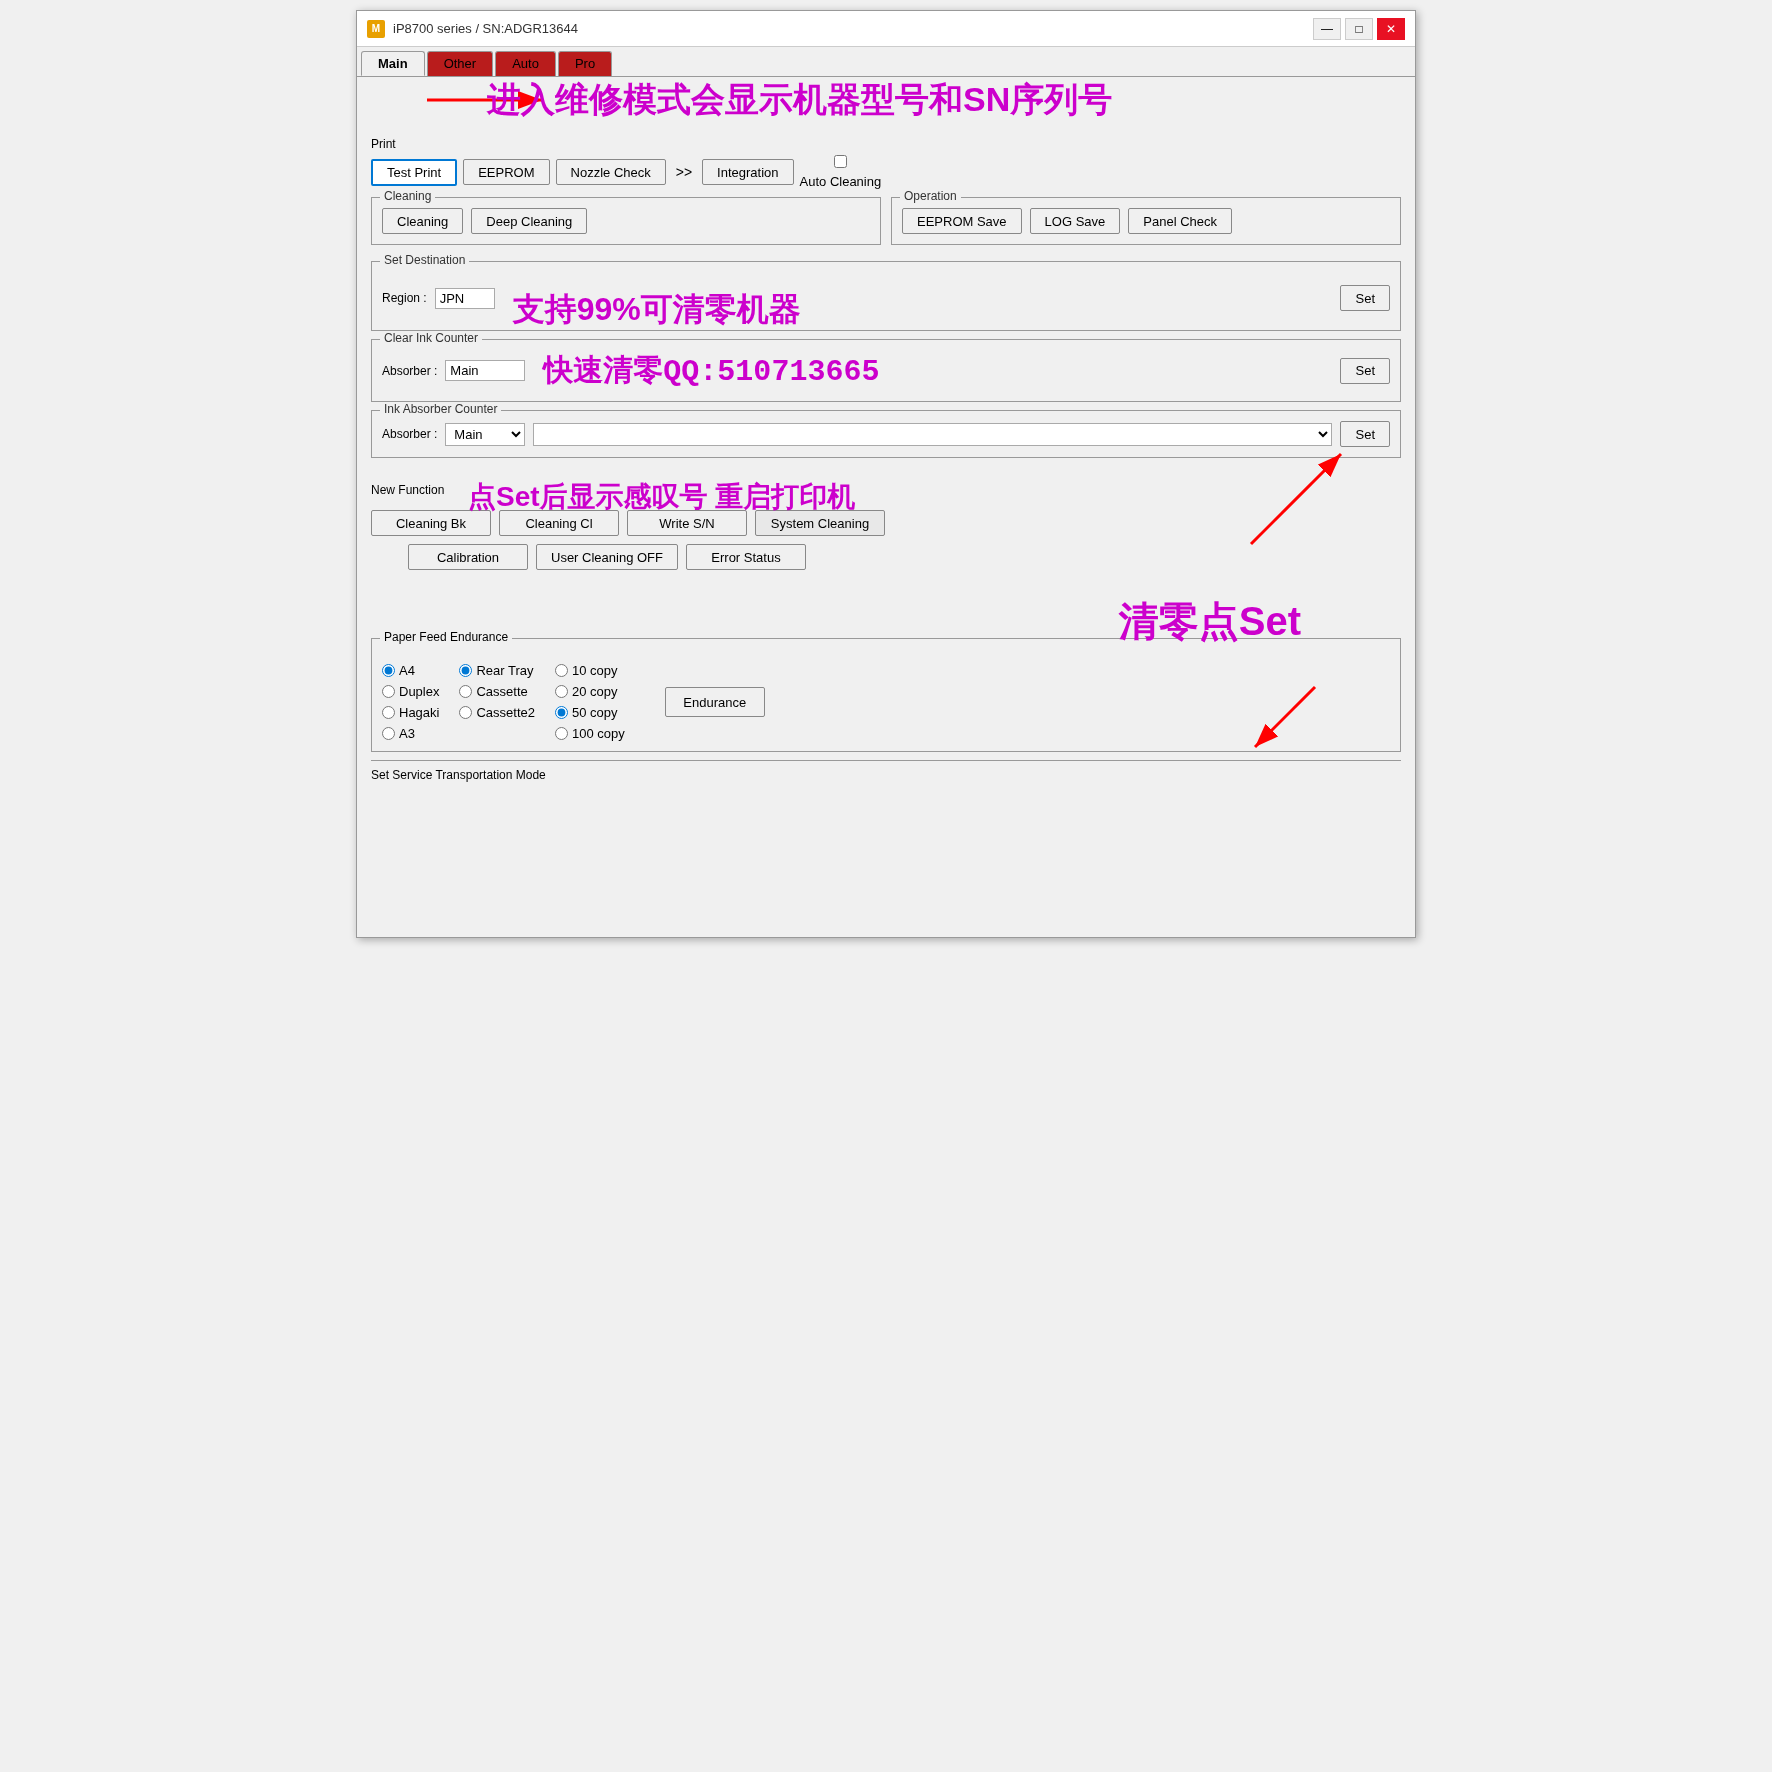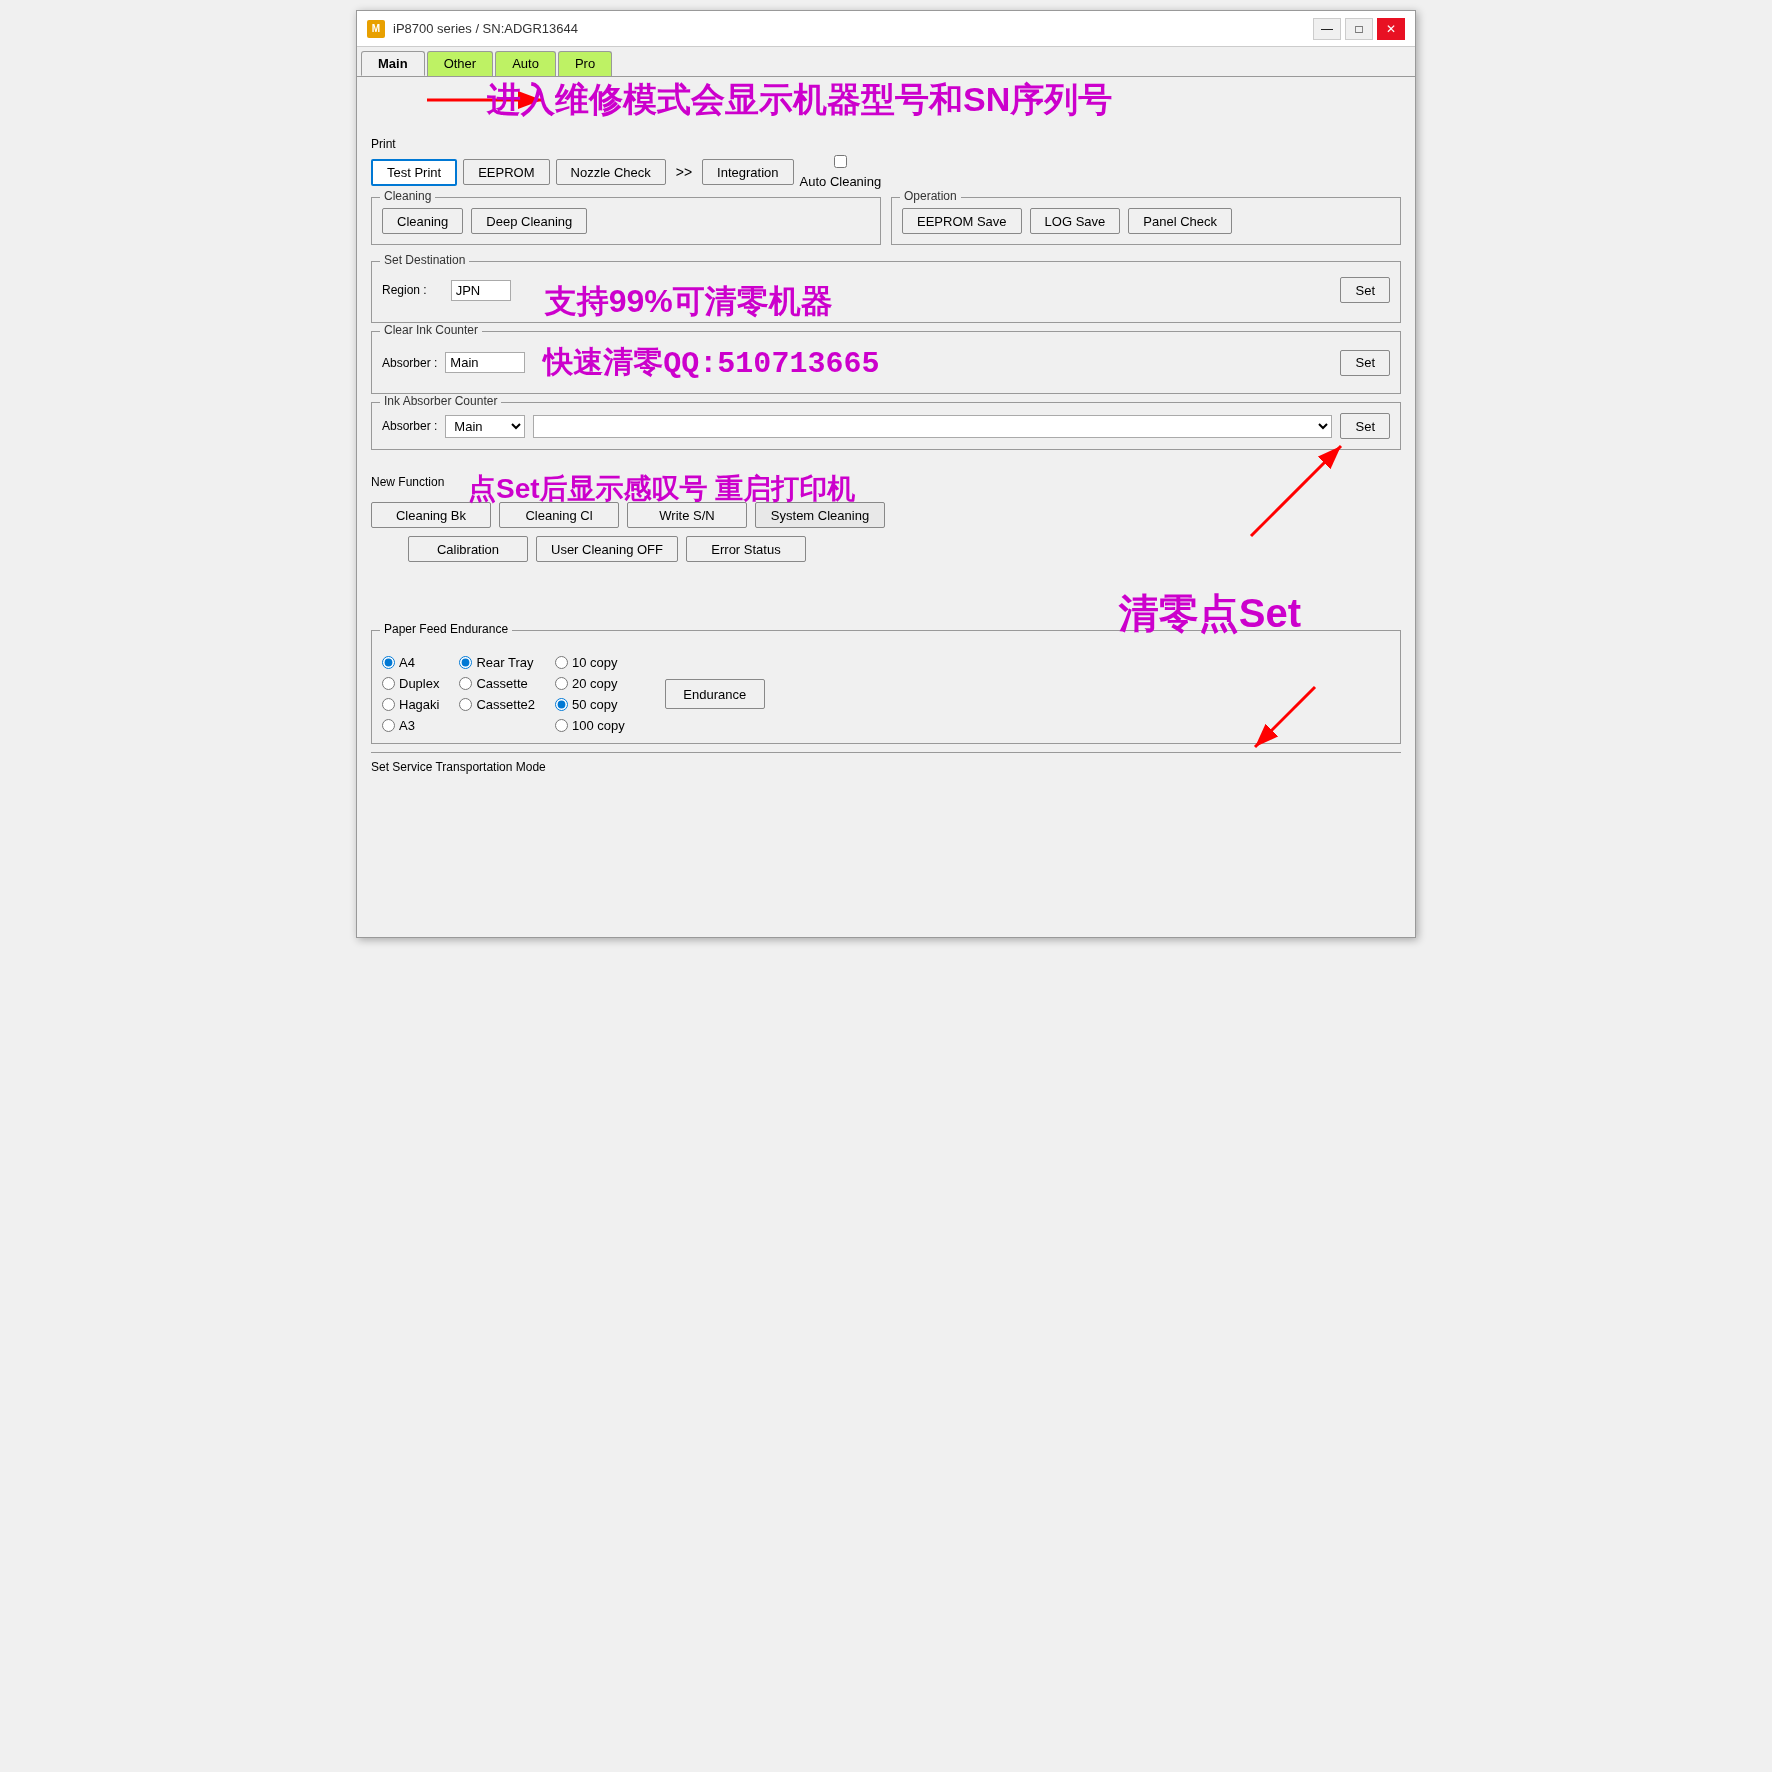--- a/index.html
+++ b/index.html
@@ -70,21 +70,21 @@
       display: flex;
       background: #f0f0f0;
       border-bottom: 1px solid #999;
       padding: 4px 4px 0 4px;
       gap: 2px;
     }
     .tab {
       padding: 4px 16px;
       border: 1px solid #999;
       border-bottom: none;
-      background: #bef264;
+      background: #b91c1c;
       cursor: pointer;
       font-size: 13px;
       border-radius: 3px 3px 0 0;
     }
     .tab.active {
       background: #f0f0f0;
       border-bottom: 1px solid #f0f0f0;
       font-weight: bold;
     }
     
@@ -175,22 +175,22 @@
       margin-bottom: 8px;
     }
     .two-col .group-box {
       flex: 1;
       margin-bottom: 8px;
     }
     
     .dest-row {
       display: flex;
       align-items: center;
-      gap: 24px;
-      margin-top: 0;
+      gap: 8px;
+      margin-top: 8px;
     }
     .dest-label { font-size: 12px; }
     .dest-input {
       width: 60px;
       padding: 2px 4px;
       border: 1px solid #aaa;
       background: #fff;
       font-size: 13px;
     }
     

